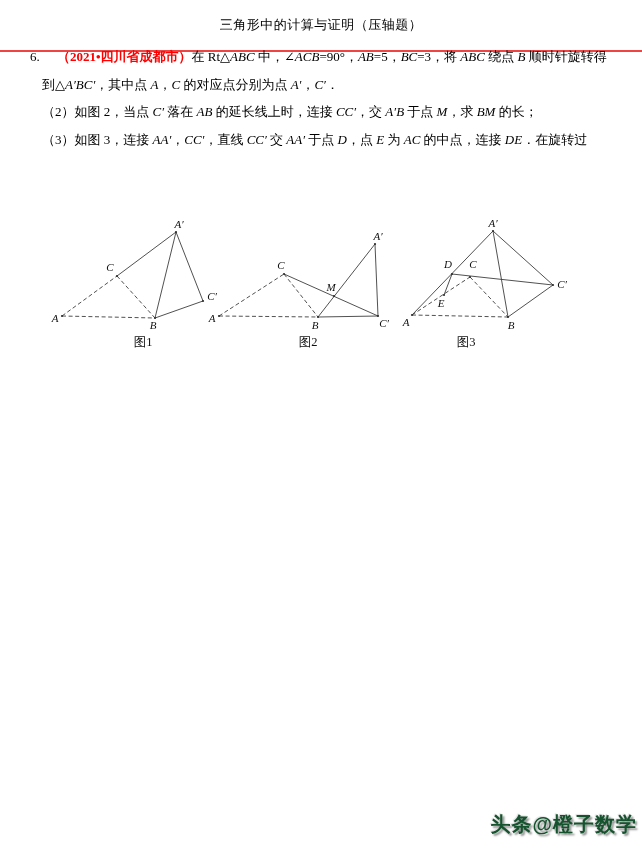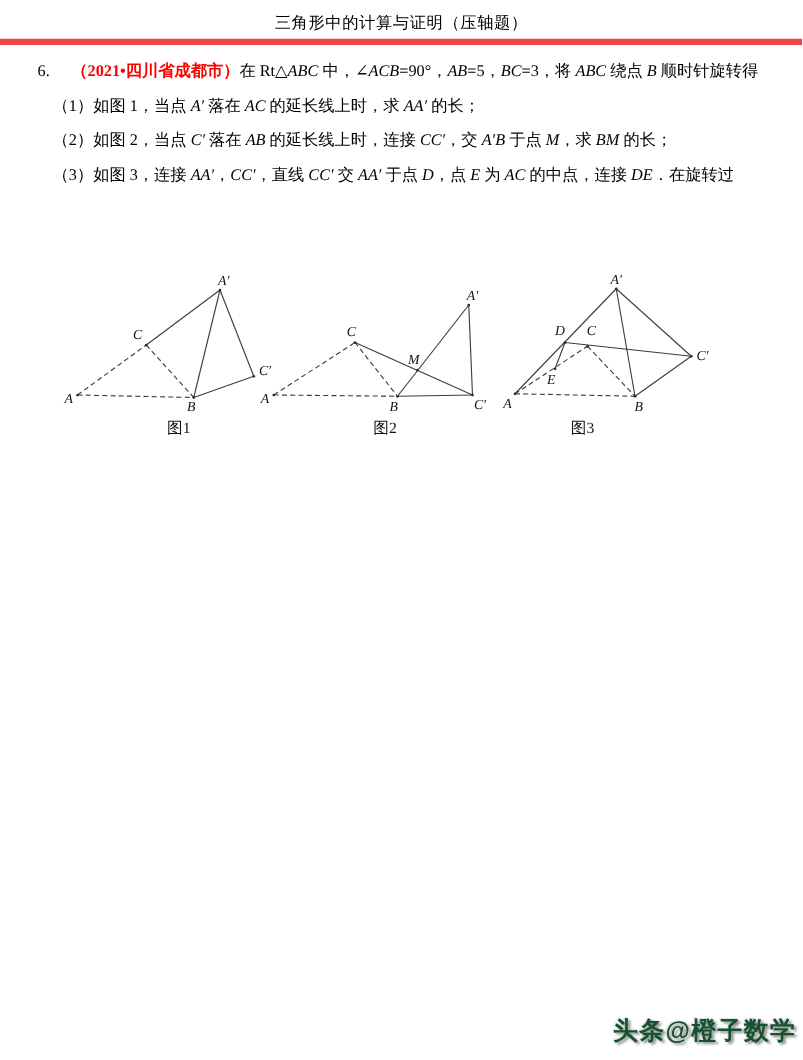--- a/index.html
+++ b/index.html
@@ -5,24 +5,24 @@
   html,body{margin:0;padding:0;background:#ffffff;}
   .page{
     position:relative;
     width:642px;height:848px;
     background:#ffffff;
     color:#000;
     font-family:"Liberation Serif","DejaVu Serif",serif;
     overflow:hidden;
   }
   .header{
-    position:absolute;top:0;left:0;right:0;height:36px;
-    border-bottom:5px solid #ef4444;
+    position:absolute;top:0;left:0;right:0;height:52px;
+    border-bottom:2px solid #ef4444;
     display:flex;align-items:flex-end;justify-content:center;
-    padding-bottom:4px;box-sizing:border-box;
+    padding-bottom:16px;box-sizing:border-box;
   }
   .title{font-size:13px;letter-spacing:0.5px;}
   .problem{
     position:absolute;top:37px;left:30px;right:12px;
     padding-top:6px;
     font-size:13px;line-height:27.6px;
   }
   .line{white-space:nowrap;}
   .line.cont{padding-left:12px;}
   .num{display:inline-block;width:27px;}
@@ -53,21 +53,21 @@
 
 <div class="page">
 
   <div class="header">
     <div class="title">三角形中的计算与证明（压轴题）</div>
   </div>
 
   <div class="problem">
     <div>
         <div class="line first"><span class="num">6.</span><span class="seg-red">（2021•四川省成都市）</span><span class="seg-cn">在 Rt△</span><span class="seg-m">ABC</span><span class="seg-cn"> 中，∠</span><span class="seg-m">ACB</span><span class="seg-cn">=90°，</span><span class="seg-m">AB</span><span class="seg-cn">=5，</span><span class="seg-m">BC</span><span class="seg-cn">=3，将 </span><span class="seg-m">ABC</span><span class="seg-cn"> 绕点 </span><span class="seg-m">B</span><span class="seg-cn"> 顺时针旋转得</span></div>
-        <div class="line cont"><span class="seg-cn">（1）如图 1，当点 </span><span class="seg-m">A′</span><span class="seg-cn"> 落在 </span><span class="seg-m">AC</span><span class="seg-cn"> 的延长线上时，求 </span><span class="seg-m">AA′</span><span class="seg-cn"> 的长；</span></div>
+        <div class="line cont"><span class="seg-cn">到△</span><span class="seg-m">A′BC′</span><span class="seg-cn">，其中点 </span><span class="seg-m">A</span><span class="seg-cn">，</span><span class="seg-m">C</span><span class="seg-cn"> 的对应点分别为点 </span><span class="seg-m">A′</span><span class="seg-cn">，</span><span class="seg-m">C′</span><span class="seg-cn">．</span></div>
         <div class="line cont"><span class="seg-cn">（2）如图 2，当点 </span><span class="seg-m">C′</span><span class="seg-cn"> 落在 </span><span class="seg-m">AB</span><span class="seg-cn"> 的延长线上时，连接 </span><span class="seg-m">CC′</span><span class="seg-cn">，交 </span><span class="seg-m">A′B</span><span class="seg-cn"> 于点 </span><span class="seg-m">M</span><span class="seg-cn">，求 </span><span class="seg-m">BM</span><span class="seg-cn"> 的长；</span></div>
         <div class="line cont"><span class="seg-cn">（3）如图 3，连接 </span><span class="seg-m">AA′</span><span class="seg-cn">，</span><span class="seg-m">CC′</span><span class="seg-cn">，直线 </span><span class="seg-m">CC′</span><span class="seg-cn"> 交 </span><span class="seg-m">AA′</span><span class="seg-cn"> 于点 </span><span class="seg-m">D</span><span class="seg-cn">，点 </span><span class="seg-m">E</span><span class="seg-cn"> 为 </span><span class="seg-m">AC</span><span class="seg-cn"> 的中点，连接 </span><span class="seg-m">DE</span><span class="seg-cn">．在旋转过</span></div>
       </div>
   </div>
 
   <svg class="figures" width="642" height="150" viewBox="0 205 642 150" xmlns="http://www.w3.org/2000/svg">
       <g>
         <line x1="62" y1="316" x2="117" y2="276" class="edge dashed"></line>
         <line x1="62" y1="316" x2="155" y2="318" class="edge dashed"></line>
         <line x1="117" y1="276" x2="155" y2="318" class="edge dashed"></line>

